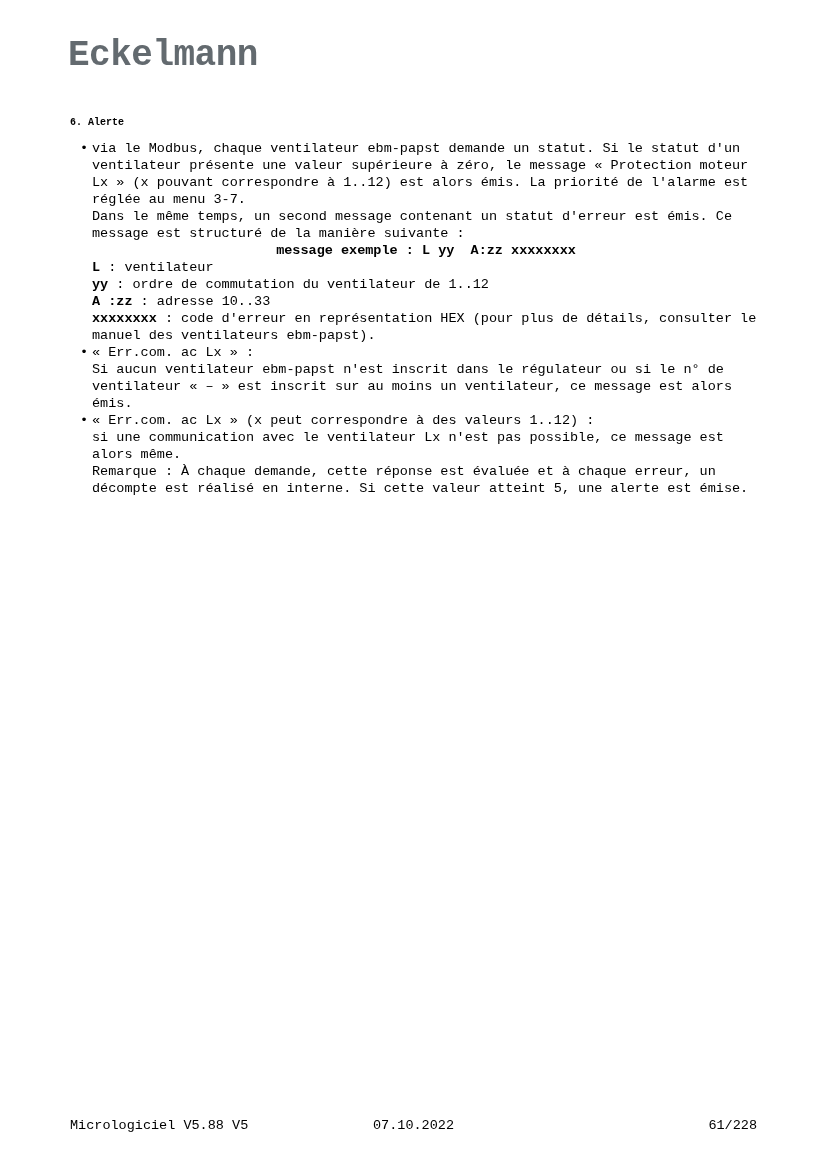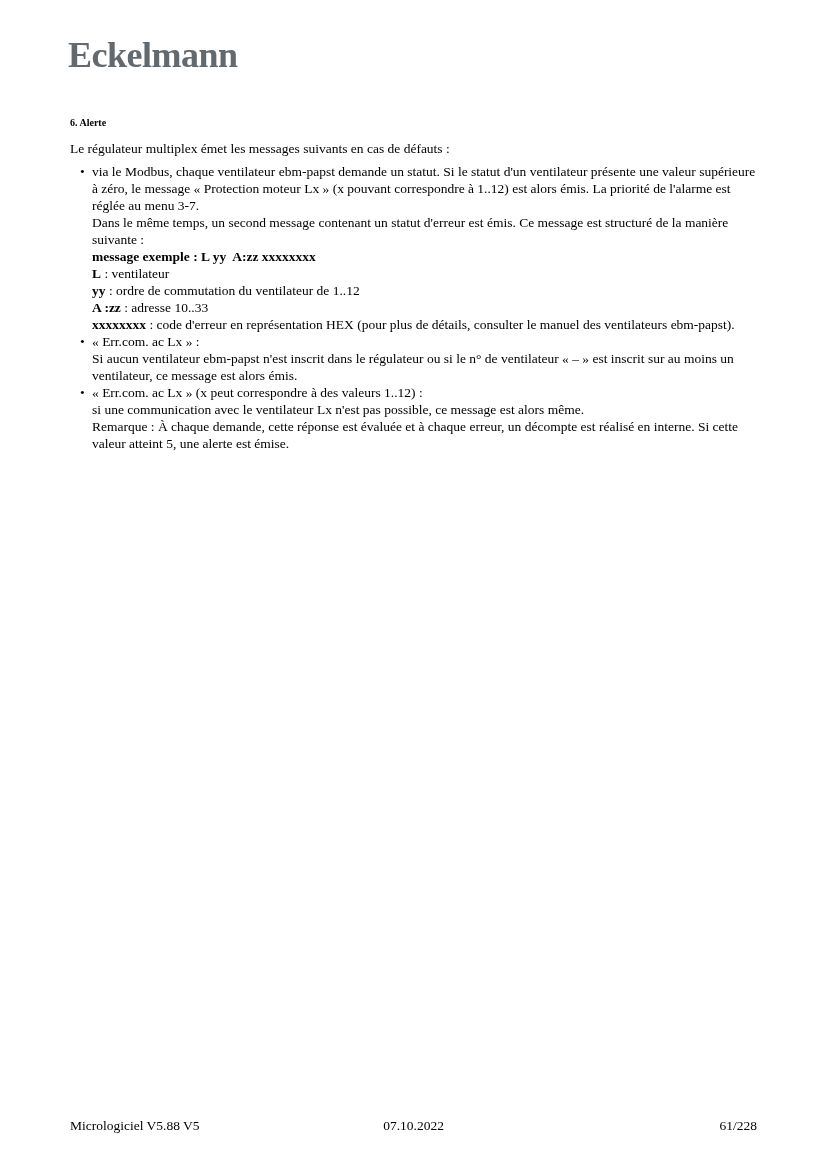--- a/index.html
+++ b/index.html
@@ -1,21 +1,21 @@
 <!DOCTYPE html>
 <html lang="fr" style="--logo_gray: #636a6f; --body_text: #000000; --page_background: #ffffff;"><head>
 <meta charset="utf-8">
 <style>
   html, body { margin: 0; padding: 0; background: #ffffff; }
   .page {
     position: relative;
     width: 827px;
     height: 1169px;
     background: var(--page_background, #ffffff);
-    font-family: Liberation Serif, serif;
+    font-family: Liberation Mono, monospace;
     color: var(--body_text, #000000);
     overflow: hidden;
   }
   .logo {
     position: absolute;
     left: 68px;
     top: 36px;
     font-size: 36px;
     font-weight: bold;
     letter-spacing: -0.5px;
@@ -35,21 +35,21 @@
     font-weight: bold;
     margin: 0 0 9px 0;
     line-height: 17px;
   }
   .intro { margin: 0 0 6px 0; }
   ul.bullets { list-style: none; margin: 0; padding: 0; }
   ul.bullets > li { position: relative; padding-left: 22px; margin: 0; }
   .marker { position: absolute; left: 10px; top: 0; }
   .para { margin: 0; }
   .bold { font-weight: bold; }
-  .pre { white-space: pre-wrap; }
+  .pre { white-space: pre-wrap; text-align: center; }
   .footer {
     position: absolute;
     left: 70px;
     top: 1117px;
     width: 687px;
     display: flex;
     font-size: 13.5px;
     line-height: 17px;
   }
   .footer > span { flex: 1; }
@@ -61,21 +61,20 @@
 <body>
 
 <div class="page">
 
   <div class="logo">Eckelmann</div>
 
   <div class="content">
 
     <h1 class="heading">6. Alerte</h1>
 
-    <p class="intro">Le régulateur multiplex émet les messages suivants en cas de défauts :</p>
 
     <ul class="bullets">
 
       <li>
         <span class="marker">•</span>
         <div class="li-body">
           <div class="para">via le Modbus, chaque ventilateur ebm-papst demande un statut. Si le statut d'un ventilateur présente une valeur supérieure à zéro, le message « Protection moteur Lx » (x pouvant correspondre à 1..12) est alors émis. La priorité de l'alarme est réglée au menu 3-7.</div>
           <div class="para">Dans le même temps, un second message contenant un statut d'erreur est émis. Ce message est structuré de la manière suivante :</div>
           <div class="para bold pre">message exemple : L yy  A:zz xxxxxxxx</div>
           <div class="para"><span class="bold">L</span><span> : ventilateur</span></div>

